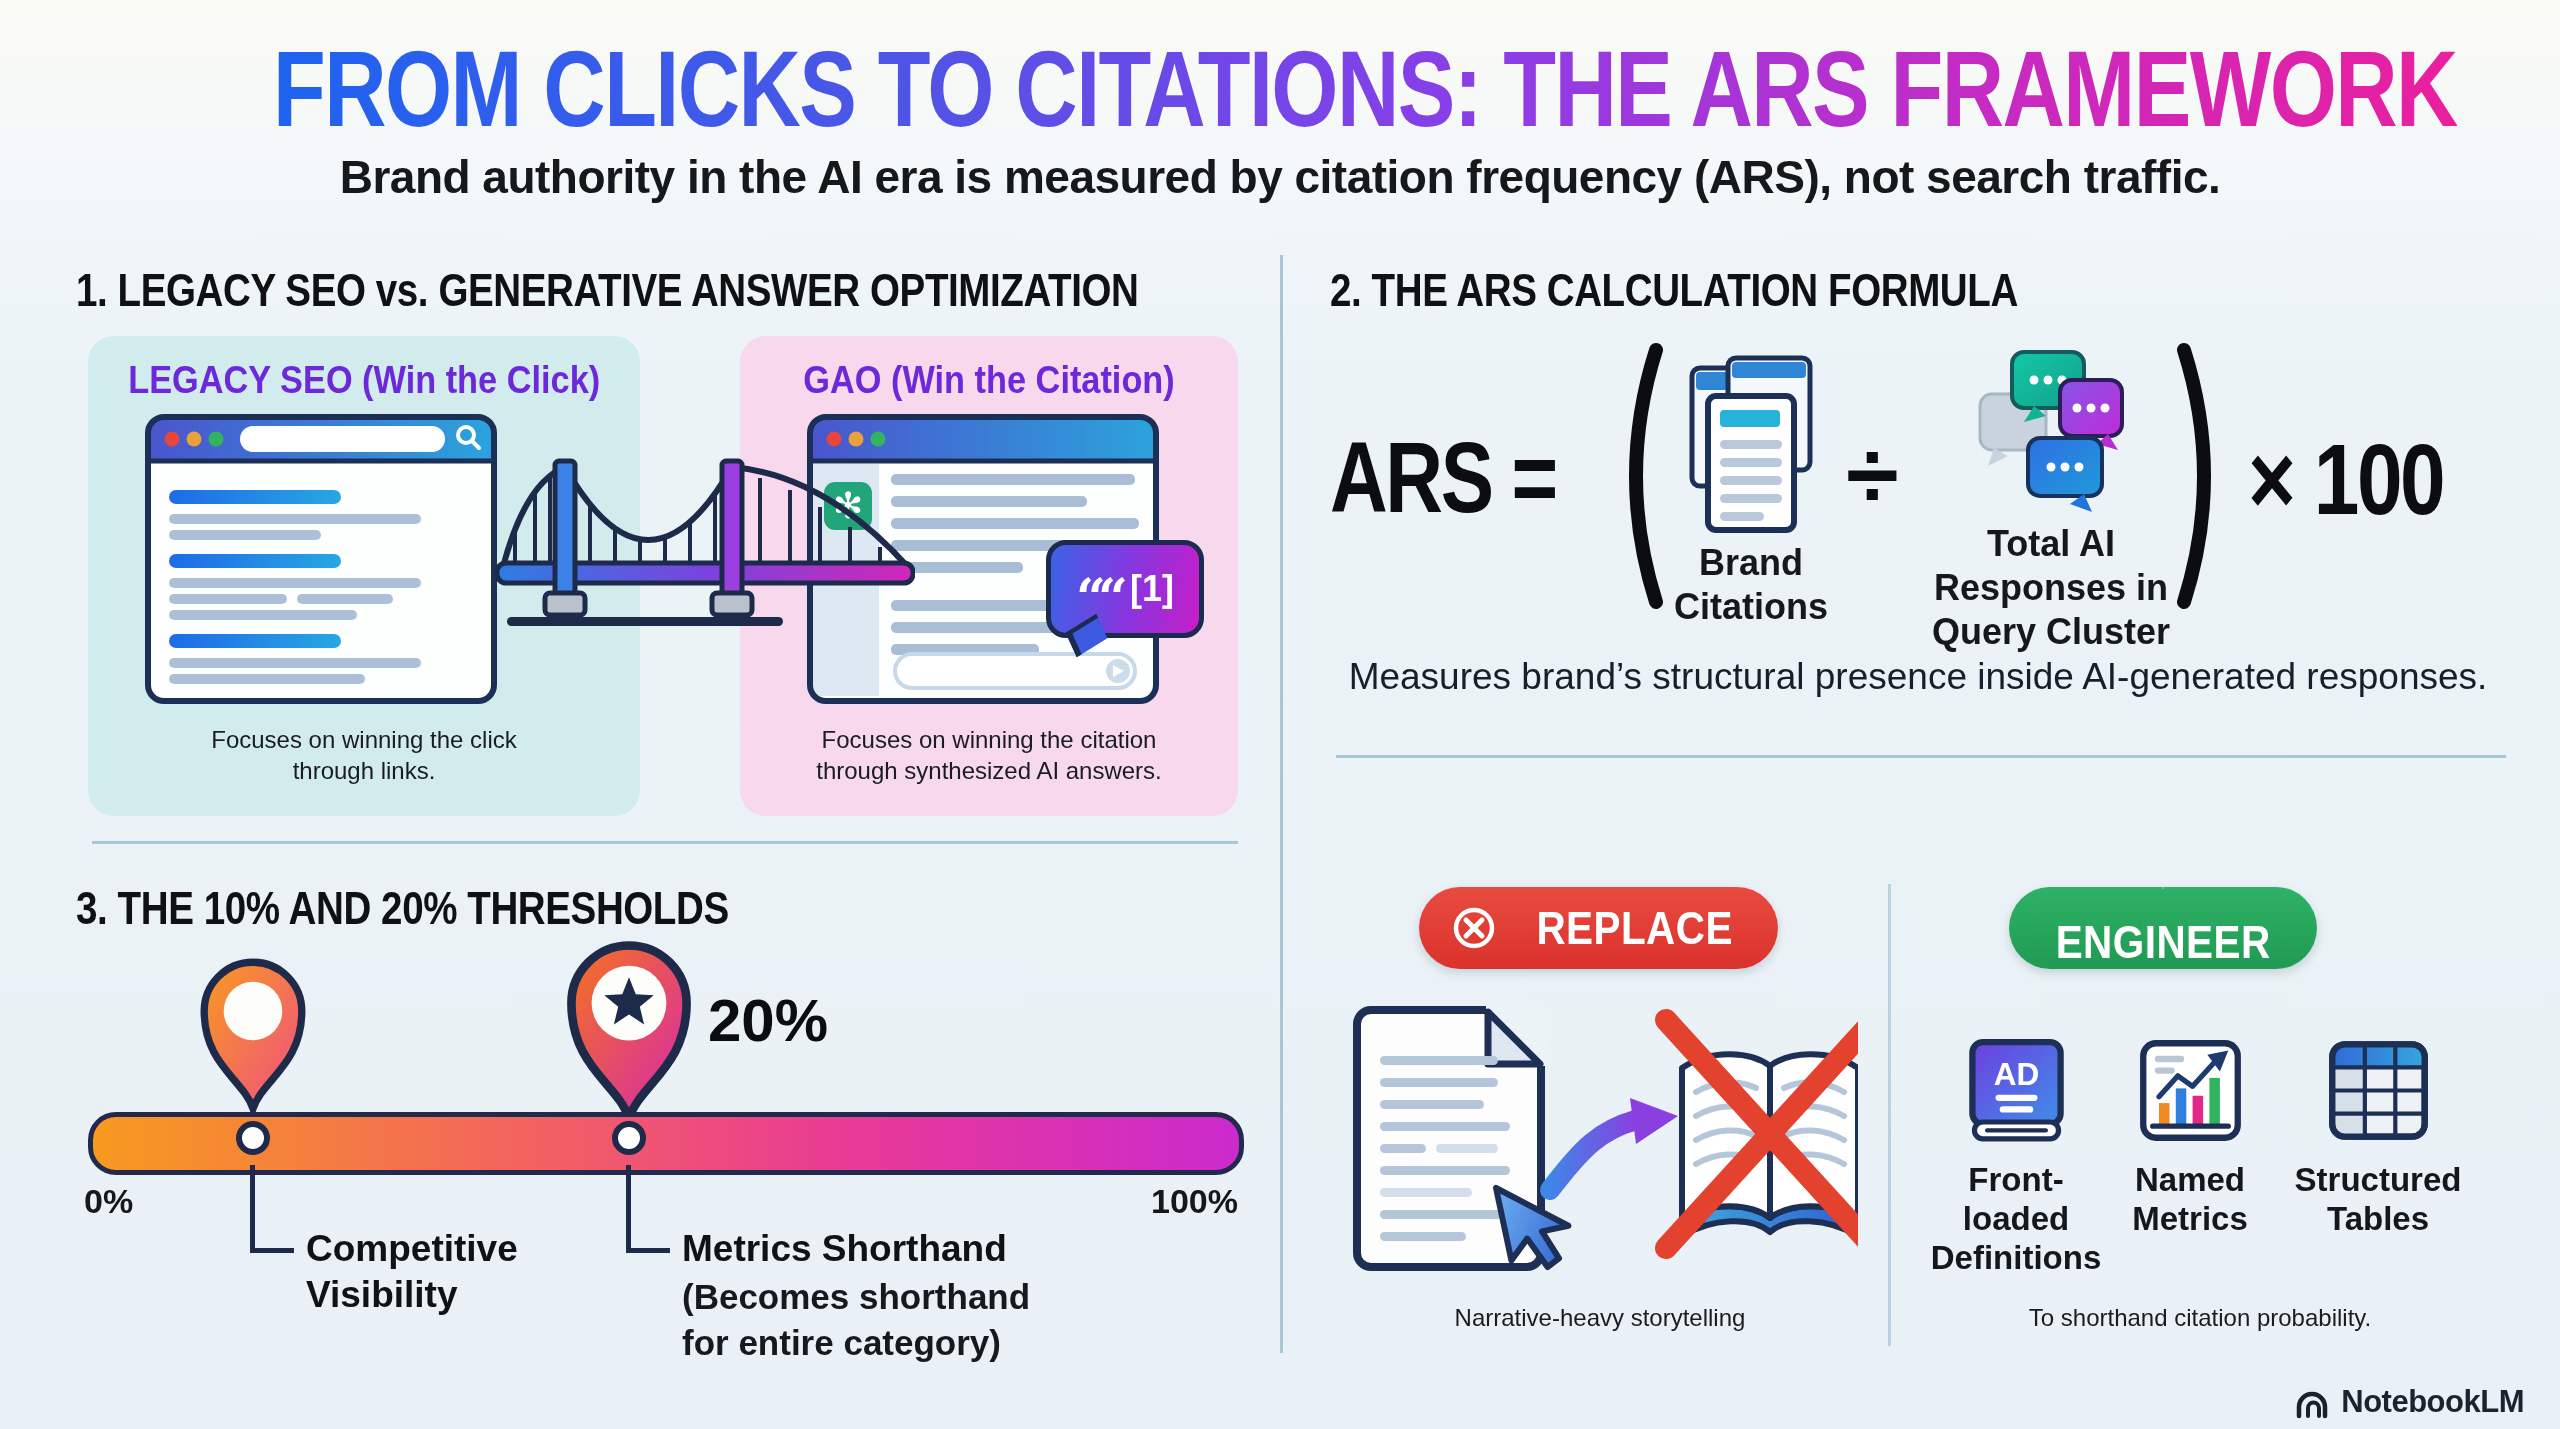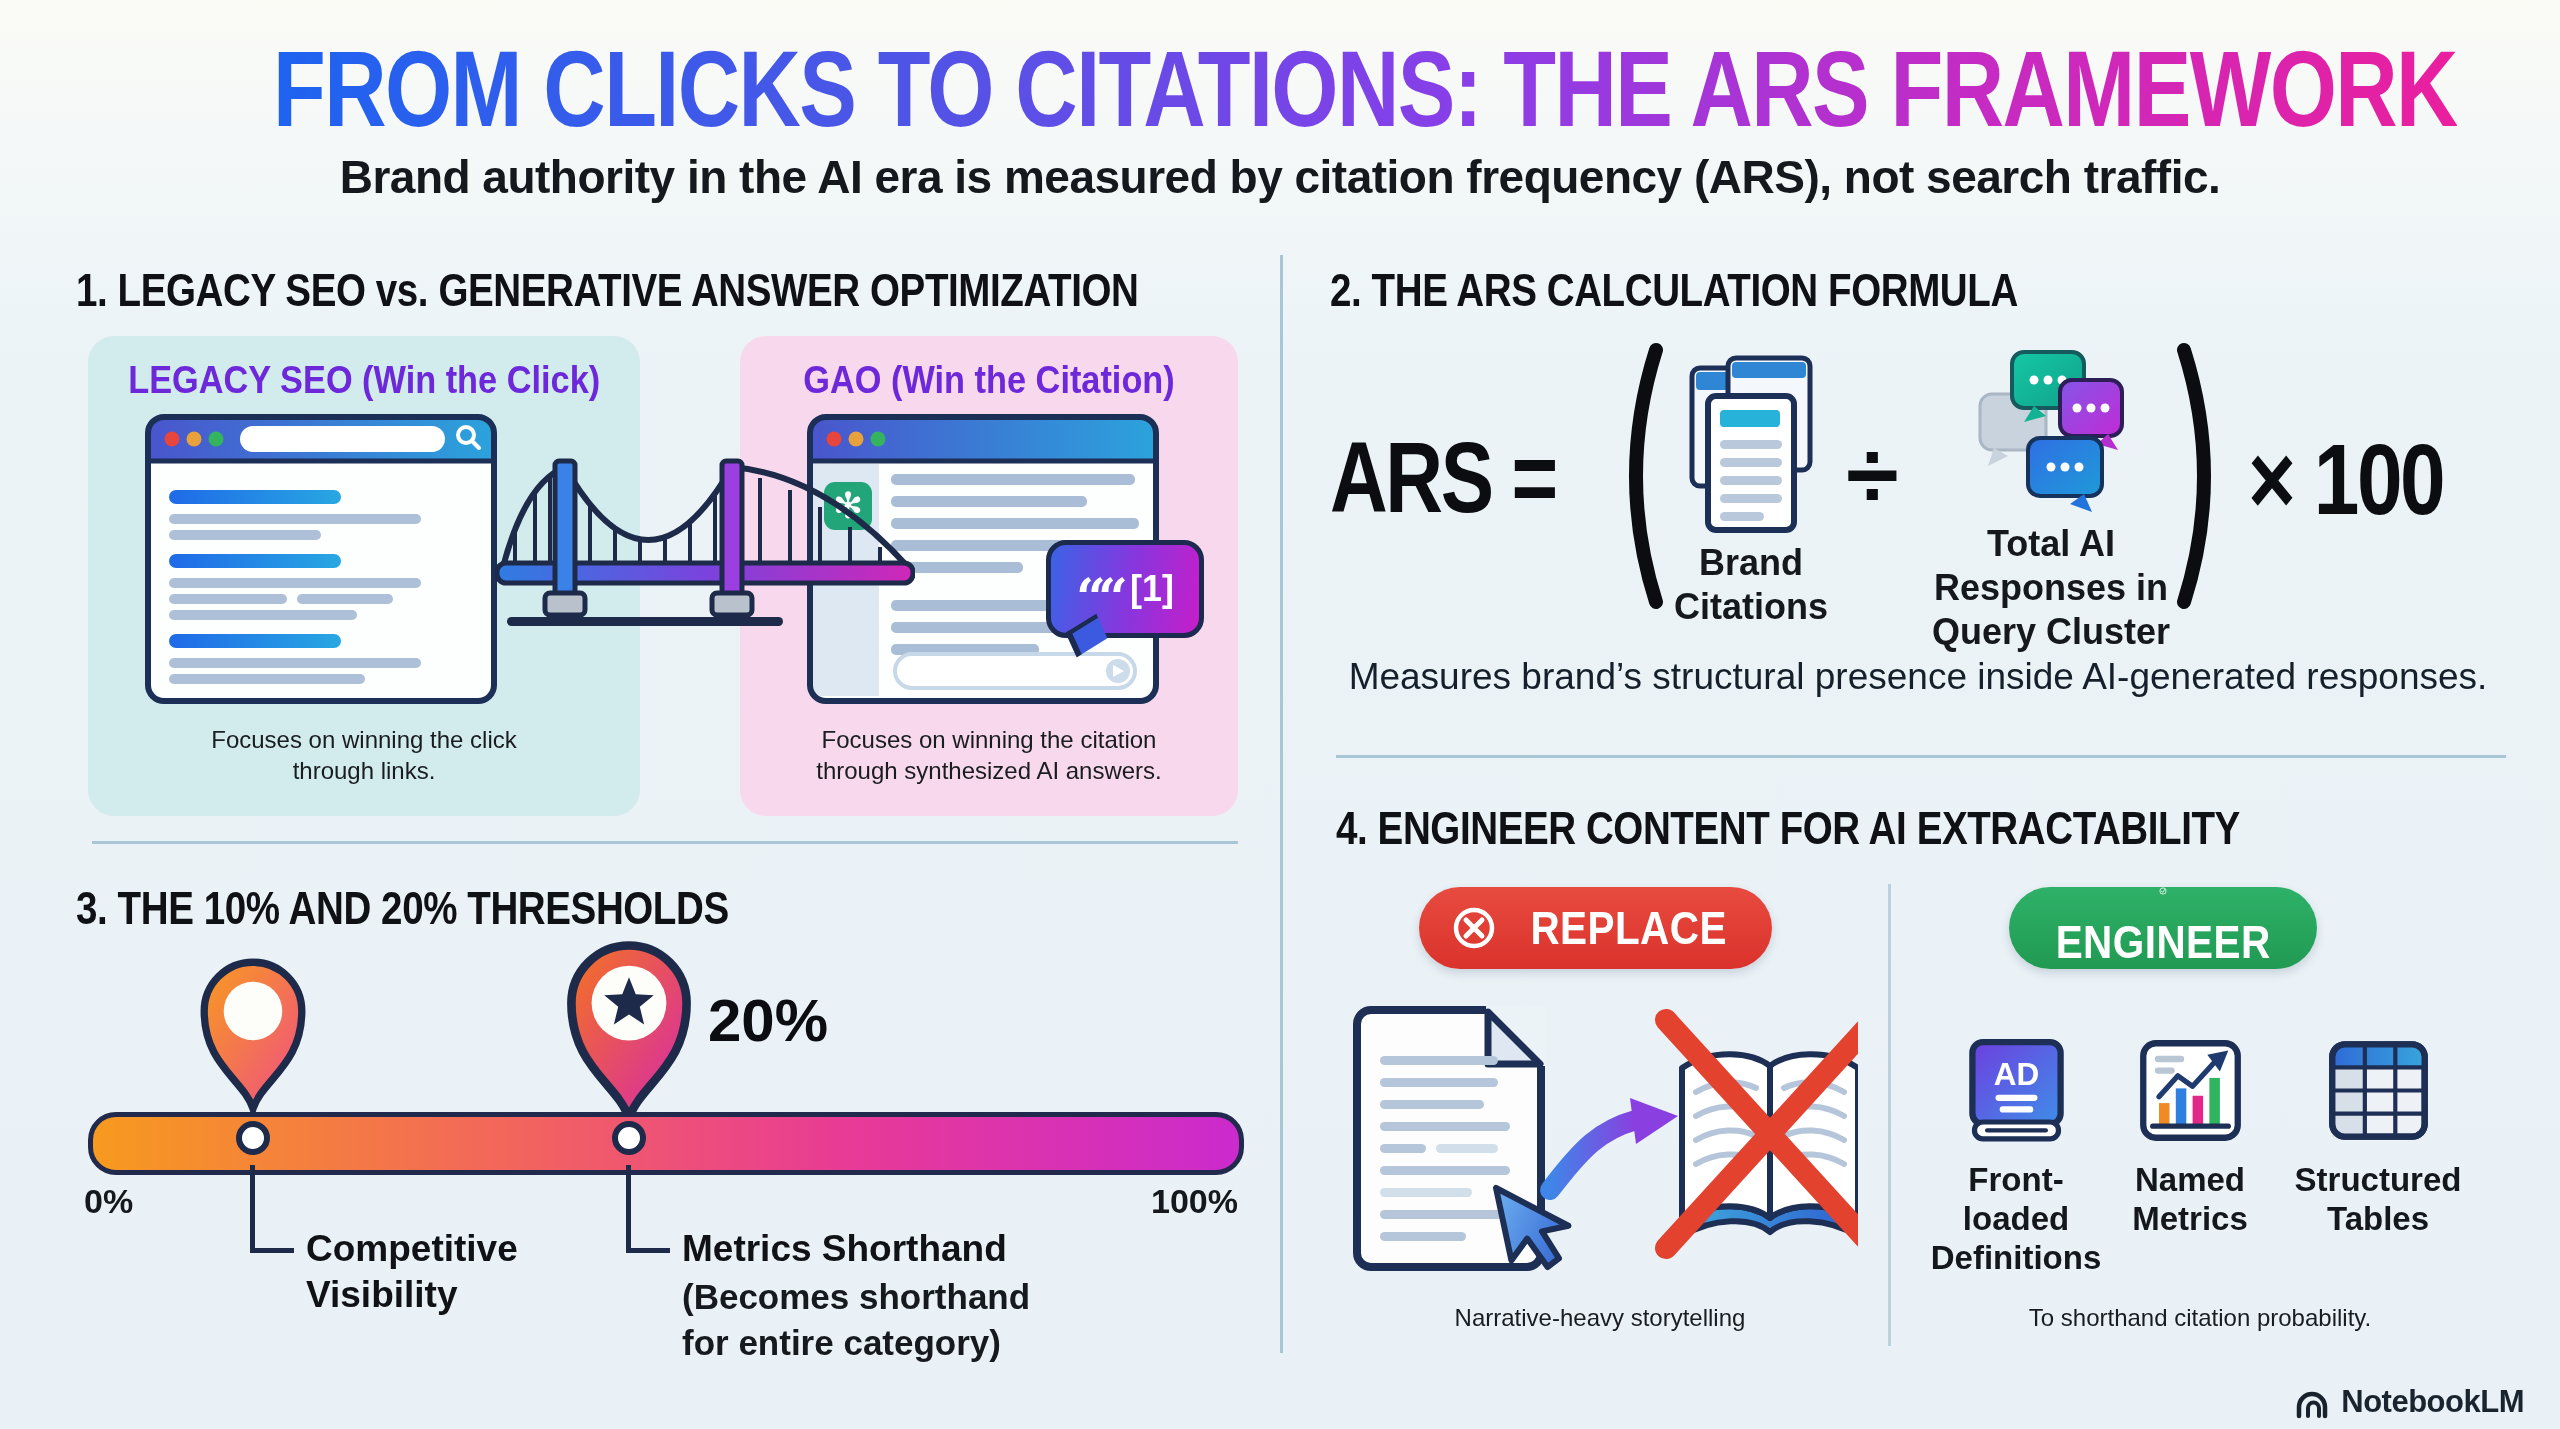--- a/index.html
+++ b/index.html
@@ -27,21 +27,21 @@
     display:flex;align-items:center;justify-content:center;gap:10px;z-index:6;}
   .bubble .q{font-family:"DejaVu Serif",serif;font-weight:bold;font-size:52px;color:#fff;letter-spacing:-8px;line-height:0;margin-top:18px;}
   .bubble .ref{font-size:36px;font-weight:800;color:#fff;}
   .bubble .tail{position:absolute;left:20px;bottom:-18px;width:26px;height:26px;background:#3b5ae0;
     border-left:5px solid #1b2a4e;border-bottom:5px solid #1b2a4e;transform:skewX(-18deg) rotate(52deg);}
   .formula-item{position:absolute;text-align:center;}
   .big-op{font-size:96px;font-weight:900;color:#0c0d10;}
   .ars{font-size:100px;font-weight:900;color:#0c0d10;letter-spacing:-3px;}
   .op-label{font-size:36px;font-weight:700;color:#15181c;line-height:1.22;}
   .note{text-align:center;font-size:37px;font-weight:500;color:#15202b;}
-  .badge{position:absolute;height:82px;border-radius:41px;display:flex;align-items:center;gap:20px;
+  .badge{position:absolute;height:82px;border-radius:41px;display:flex;align-items:center;gap:26px;
     padding:0 32px;box-shadow:0 4px 10px rgba(40,60,90,.18);}
   .badge .lbl{font-size:46px;font-weight:900;color:#fff;letter-spacing:.5px;}
   .badge.red{background:linear-gradient(180deg,#e84b40,#da322c);}
   .badge.green{background:linear-gradient(180deg,#2eb168,#219a53);}
   .pct{font-size:34px;font-weight:600;color:#15181c;}
   .th-title{font-size:37px;font-weight:700;color:#101216;line-height:1.25;}
   .th-sub{font-size:35px;font-weight:700;color:#16191d;line-height:1.32;}
   .elbow{background:#1e2a4a;}
   .bar{border:5px solid #212a4d;border-radius:28px;
     background:linear-gradient(90deg,#f79a1f 0%,#f2635f 38%,#e83a96 66%,#cb2acd 100%);}
@@ -313,23 +313,20 @@
   <div class="abs elbow" style="left:250px;top:1248px;width:44px;height:5px;"></div>
   <div class="abs th-title ml" style="left:306px;top:1226px;">Competitive
 Visibility</div>
 
   <div class="abs elbow" style="left:626px;top:1165px;width:5px;height:88px;"></div>
   <div class="abs elbow" style="left:626px;top:1248px;width:44px;height:5px;"></div>
   <div class="abs th-title" style="left:682px;top:1226px;">Metrics Shorthand</div>
   <div class="abs th-sub ml" style="left:682px;top:1274px;">(Becomes shorthand
 for entire category)</div>
 
-  <div class="abs sec-h" style="left:1336px;top:800px;">
-    <span class="cx">4. ENGINEER CONTENT FOR AI EXTRACTABILITY</span>
-  </div>
 
   <div class="badge red" style="left:1419px;top:887px;">
     <svg width="46" height="46" viewBox="0 0 46 46">
       <circle cx="23" cy="23" r="18" fill="none" stroke="#ffffff" stroke-width="4.5"></circle>
       <line x1="15" y1="15" x2="31" y2="31" stroke="#ffffff" stroke-width="5" stroke-linecap="round"></line>
       <line x1="31" y1="15" x2="15" y2="31" stroke="#ffffff" stroke-width="5" stroke-linecap="round"></line>
     </svg>
     <span class="lbl cxc" style="transform:scaleX(.88);">REPLACE</span>
   </div>
 

